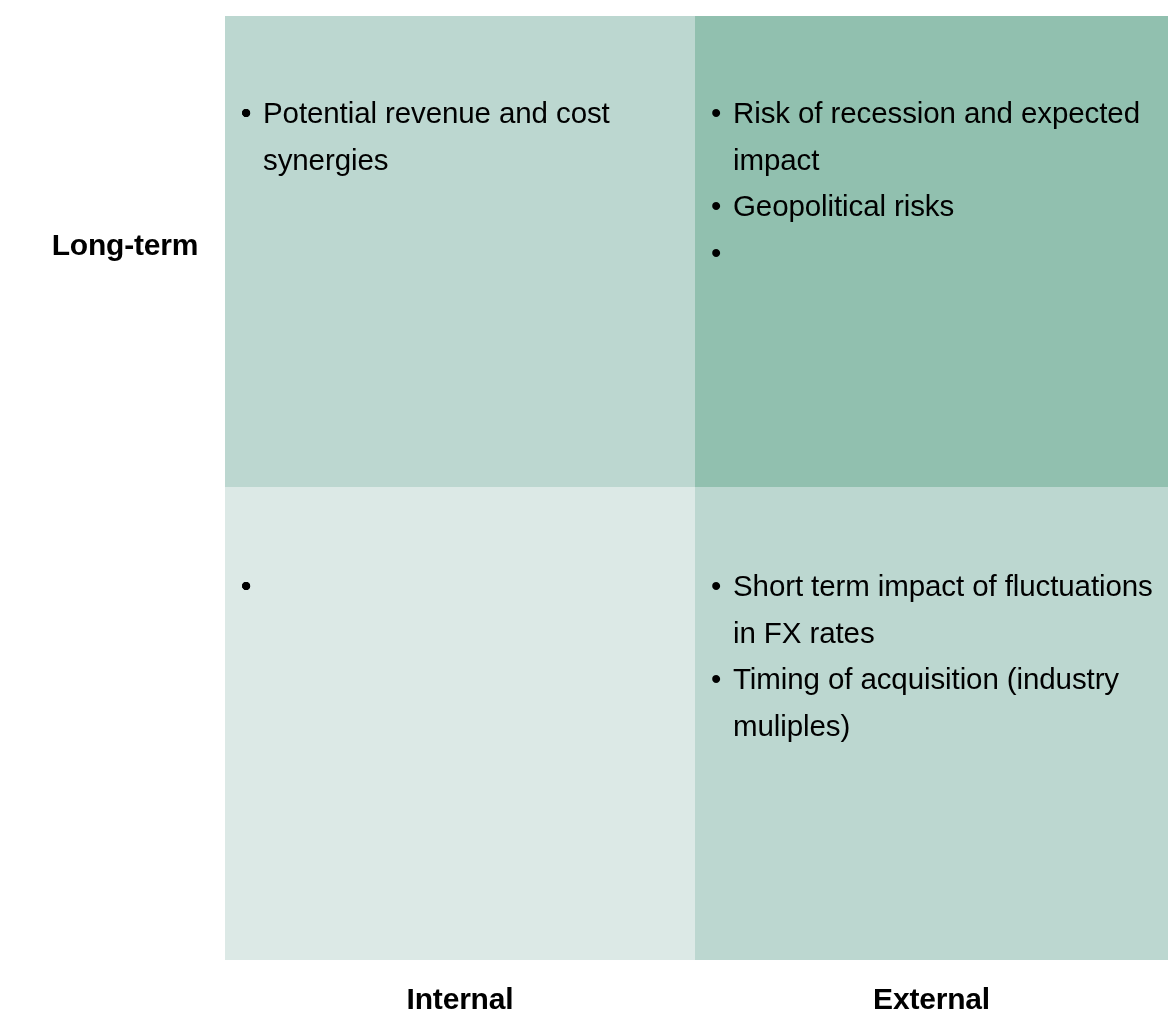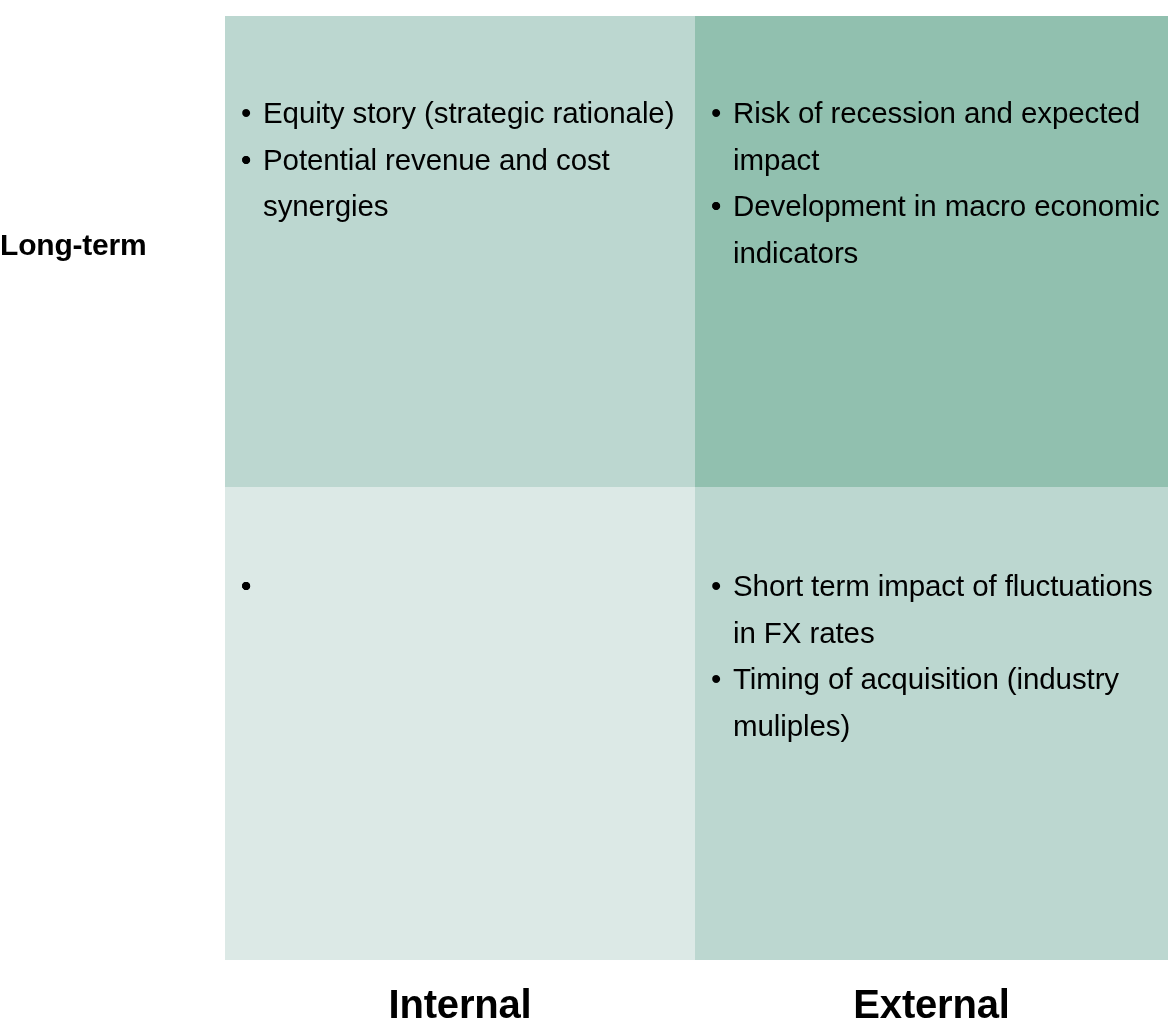--- a/index.html
+++ b/index.html
@@ -65,62 +65,62 @@
     position: absolute;
     left: 0;
     top: 0;
     line-height: 1.58;
     font-size: 29.5px;
   }
 
   
   .row-label {
     position: absolute;
-    left: 0;
+    left: 20px;
     width: 210px;
     font-size: 30px;
     font-weight: bold;
     letter-spacing: -0.2px;
-    text-align: left;
+    text-align: center;
   }
   .row-label.long  { top: 228px; }
   .row-label.short { top: 702px; }
 
   
   .col-label {
     position: absolute;
     top: 982px;
-    font-size: 40px;
+    font-size: 30px;
     font-weight: bold;
     letter-spacing: -0.2px;
     text-align: center;
   }
   .col-label.internal { left: 225px; width: 470px; }
   .col-label.external { left: 695px; width: 473px; text-align: center; }
 </style>
 </head>
 <body style="background: rgb(255, 255, 255); color: rgb(0, 0, 0);">
 
 <div id="matrix-root">
 
   <div class="grid">
 
     <div class="cell tl" style="background: rgb(188, 215, 208);">
       <ul class="bullets">
-        <li><span class="dot">•</span><span>Equity story (strategic rationale)</span></li>
+        <li><span class="dot">•</span></li>
         <li><span class="dot">•</span></li>
         <li><span class="dot">•</span><span>Potential revenue and cost synergies</span></li>
       </ul>
     </div>
 
     <div class="cell tr" style="background: rgb(145, 192, 175);">
       <ul class="bullets">
         <li><span class="dot">•</span><span>Risk of recession and expected impact</span></li>
+        <li><span class="dot">•</span><span>Geopolitical risks</span></li>
         <li><span class="dot">•</span></li>
-        <li><span class="dot">•</span><span>Development in macro economic indicators</span></li>
       </ul>
     </div>
 
     <div class="cell bl" style="background: rgb(220, 233, 230);">
       <ul class="bullets">
         <li><span class="dot">•</span></li>
         <li><span class="dot">•</span></li>
         <li><span class="dot">•</span></li>
       </ul>
     </div>

